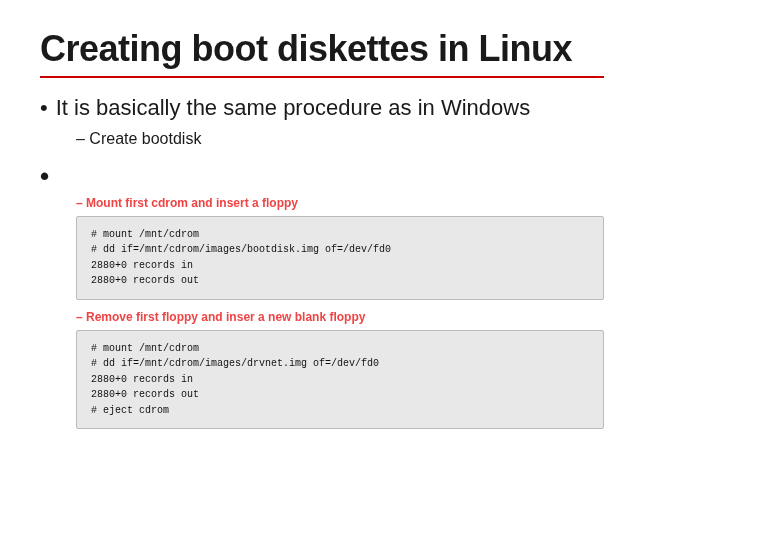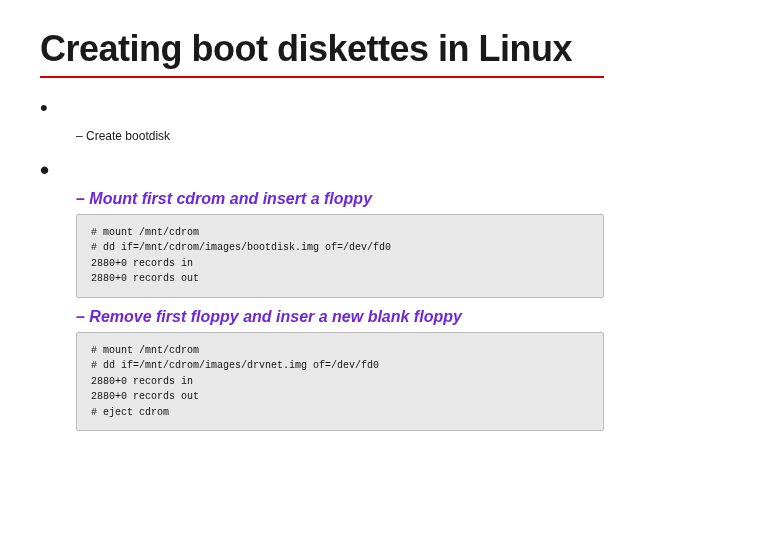--- a/index.html
+++ b/index.html
@@ -59,21 +59,21 @@
       line-height: 1.3;
     }
 
     .sub-bullets {
       margin-left: 36px;
       margin-top: 2px;
       margin-bottom: 6px;
     }
 
     .sub-bullet {
-      font-size: 12px;
+      font-size: 16px;
       color: #1a1a1a;
       line-height: 1.5;
     }
 
     .sub-bullet::before {
       content: "– ";
     }
 
     .these-are-the-steps {
       font-size: 26px;
@@ -85,26 +85,25 @@
     }
 
     .these-are-the-steps .bullet-dot {
       margin-right: 8px;
       font-size: 26px;
       font-weight: bold;
       line-height: 1.2;
     }
 
     .step-sub-label {
-      font-size: 16px;
-      color: #6d28d9;
+      font-size: 12px;
+      color: #ef4444;
       margin-left: 36px;
       margin-bottom: 6px;
       font-weight: bold;
-      font-style: italic;
     }
 
     .step-sub-label::before {
       content: "– ";
     }
 
     .code-box {
       background: #e8e8e8;
       border: 1px solid #bbbbbb;
       border-radius: 2px;
@@ -122,20 +121,21 @@
 <body>
 
 <div class="slide">
 
   <div class="slide-title">Creating boot diskettes in Linux</div>
   <hr class="title-rule">
 
   <div class="bullet-section">
     <div class="bullet-main">
       <span class="bullet-dot">•</span>
+      <span class="bullet-text">It is basically the same procedure as in Windows</span>
     </div>
     <div class="sub-bullets">
       <div class="sub-bullet">Create bootdisk</div>
     </div>
   </div>
 
   <div class="bullet-section">
     <div class="these-are-the-steps">
       <span class="bullet-dot">•</span>
     </div>

